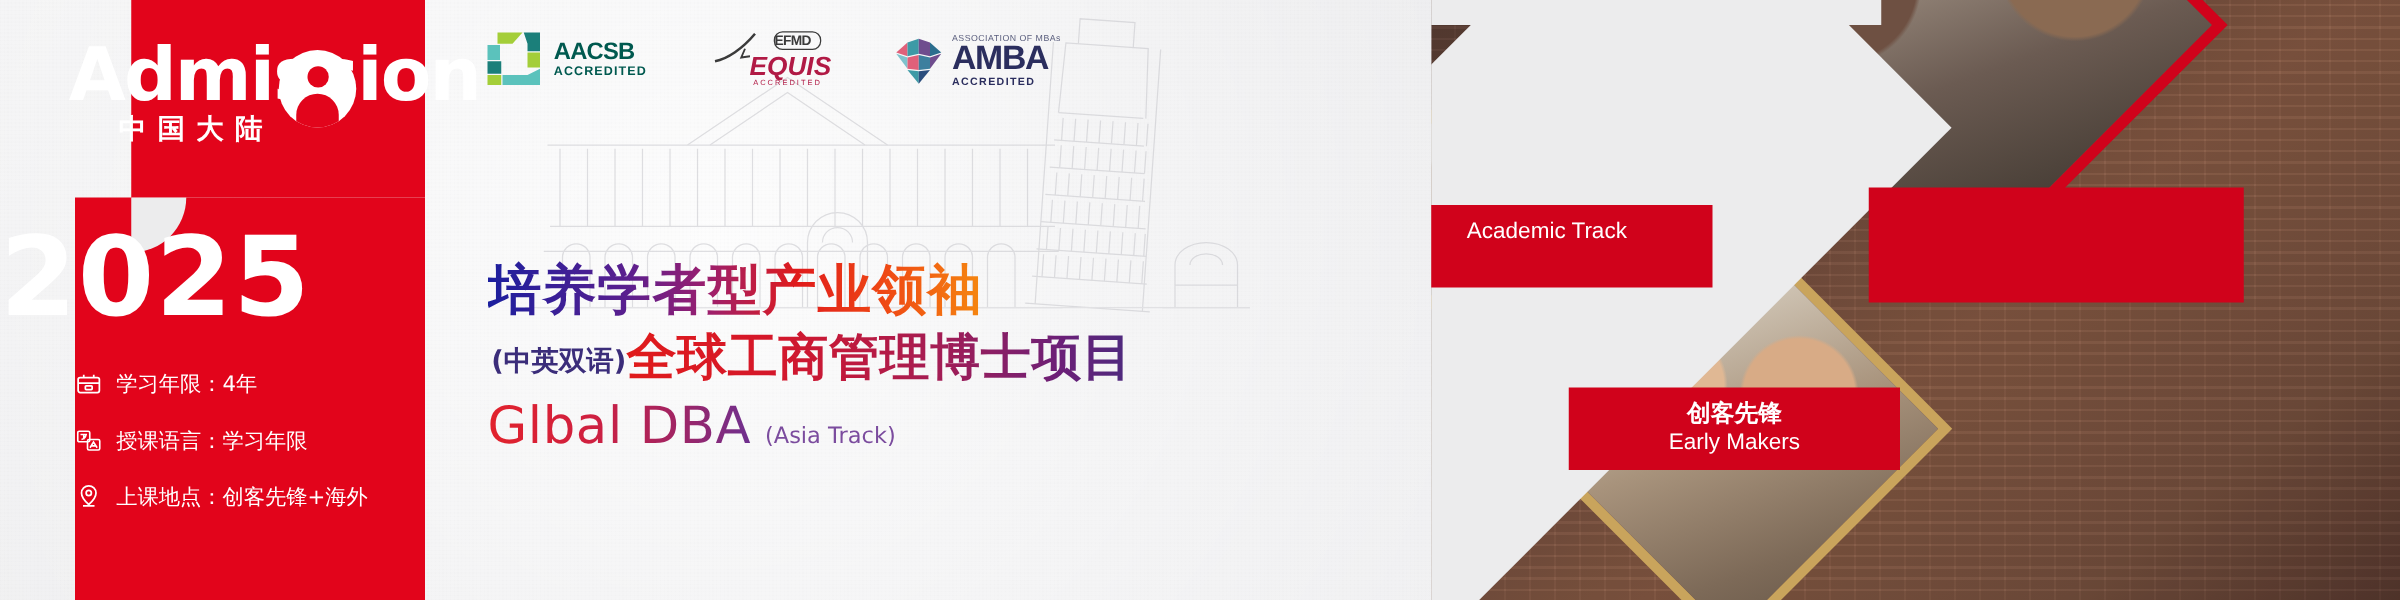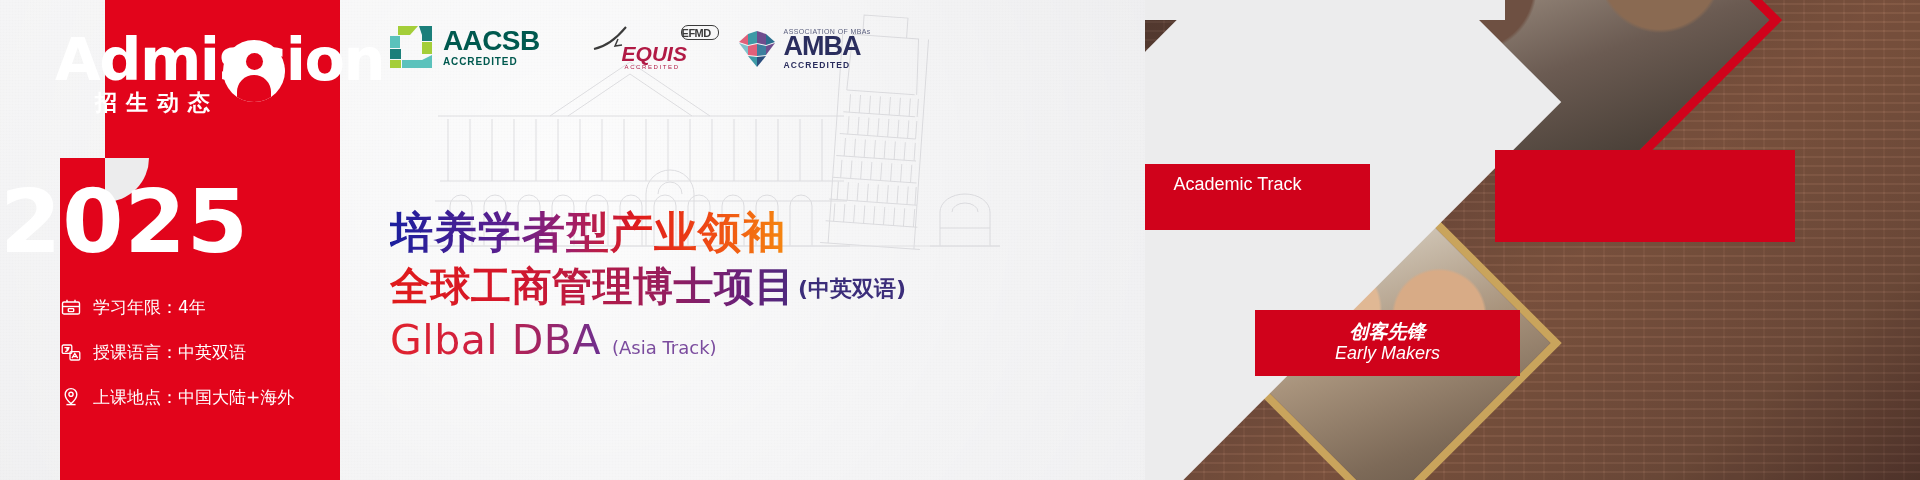--- a/index.html
+++ b/index.html
@@ -58,30 +58,30 @@
   
   #pisa{position:absolute;left:400px;top:-4px;width:620px;height:300px;opacity:.55;}
   #pisa svg{display:block;width:100%;height:100%;}
 
   #accreds{position:absolute;left:388px;top:22px;display:flex;align-items:flex-end;gap:52px;}
   .accred{display:flex;align-items:center;}
 
   
   .aacsb-mark{width:46px;height:46px;position:relative;margin-right:9px;}
   .aacsb-txt{line-height:1;}
-  .aacsb-name{font-size:28px;font-weight:bold;color:#00594f;letter-spacing:-.6px;
+  .aacsb-name{font-size:19px;font-weight:bold;color:#00594f;letter-spacing:-.6px;
     font-family:"Liberation Sans",sans-serif;}
   .aacsb-sub{font-size:10px;font-weight:bold;color:#00594f;letter-spacing:.9px;margin-top:2px;
     font-family:"Liberation Sans",sans-serif;}
 
   
   .equis{position:relative;width:92px;height:48px;}
   .equis .swoosh{position:absolute;left:0;top:4px;}
   .equis .efmd{position:absolute;left:50px;top:5px;font-size:11px;font-weight:bold;
-    color:#3b3b3b;letter-spacing:-.5px;font-family:"Liberation Sans",sans-serif;margin-left:40px;}
+    color:#3b3b3b;letter-spacing:-.5px;font-family:"Liberation Sans",sans-serif;}
   .equis .efmd:after{content:"";position:absolute;left:-1px;top:-2px;width:36px;height:13px;
     border:1.3px solid #3b3b3b;border-radius:7px/7px;}
   .equis .name{position:absolute;left:30px;top:20px;font-size:21px;font-style:italic;
     font-weight:bold;color:#b11a45;font-family:"Liberation Sans",sans-serif;}
   .equis .acc{position:absolute;left:33px;top:42px;font-size:6px;color:#b11a45;
     letter-spacing:1.6px;font-family:"Liberation Sans",sans-serif;}
 
   
   .amba-mark{width:42px;height:42px;position:relative;margin-right:6px;}
   .amba-txt{line-height:1;position:relative;}
@@ -146,21 +146,21 @@
   <div id="noise"></div>
 
   <div id="left-panel">
     <div class="red-block" id="red-top"></div>
     <div class="red-block" id="red-bottom"></div>
     <div id="red-corner"></div>
   </div>
 
   <div id="logo-wrap">
     <div id="logo-admission">Admission</div>
-    <div id="logo-cn">招生动态</div>
+    <div id="logo-cn">中国大陆</div>
     <div id="logo-person"></div>
   </div>
 
   <div id="year">2025</div>
 
   <div id="facts">
     <div class="fact">
       <span class="ico">
         <svg width="20" height="18" viewBox="0 0 20 18" fill="none" stroke="#ffffff" stroke-width="1.4">
           <rect x="1.5" y="4" width="17" height="12" rx="1.6"></rect>
@@ -173,31 +173,31 @@
     </div>
     <div class="fact">
       <span class="ico">
         <svg width="20" height="19" viewBox="0 0 20 19" fill="none" stroke="#ffffff" stroke-width="1.3">
           <rect x="1.2" y="2" width="9.6" height="8.4" rx="1.2"></rect>
           <path d="M3.4 4.6h5.2M6 4.6v4M4.2 8.6c2.2-.6 3.4-2 3.6-4"></path>
           <rect x="9" y="8.6" width="9.8" height="8.4" rx="1.2"></rect>
           <path d="M11 15.2l2.8-4.6 2.9 4.6M12 13.7h3.6"></path>
         </svg>
       </span>
-      <span>授课语言：中英双语</span>
+      <span>授课语言：学习年限</span>
     </div>
     <div class="fact">
       <span class="ico">
         <svg width="18" height="20" viewBox="0 0 18 20" fill="none" stroke="#ffffff" stroke-width="1.4">
           <path d="M9 1.6c3.2 0 5.8 2.6 5.8 5.8 0 4.2-5.8 9.2-5.8 9.2S3.2 11.6 3.2 7.4C3.2 4.2 5.8 1.6 9 1.6z"></path>
           <circle cx="9" cy="7.3" r="2.1"></circle>
           <path d="M4.4 17.6h9.2"></path>
         </svg>
       </span>
-      <span>上课地点：中国大陆+海外</span>
+      <span>上课地点：创客先锋+海外</span>
     </div>
   </div>
 
   <div id="pisa">
     <svg viewBox="0 0 620 300" fill="none" stroke="#c6c6cb" stroke-width="1">
 
       <g>
         <path d="M30 250h420"></path>
         <path d="M35 205h412"></path>
         <path d="M40 185h404"></path>
@@ -308,22 +308,22 @@
         <div class="amba-assoc">ASSOCIATION OF MBAs</div>
         <div class="amba-name">AMBA</div>
         <div class="amba-sub">ACCREDITED</div>
       </div>
     </div>
   </div>
 
   <div id="titles">
     <div id="title1">培养学者型产业领袖</div>
     <div id="title2-row">
+      <div id="title2-sup">(中英双语)</div>
       <div id="title2">全球工商管理博士项目</div>
-      <div id="title2-sup">(中英双语)</div>
     </div>
     <div id="title3-row">
       <div id="title3">Glbal DBA</div>
       <div id="title3-sup">(Asia Track)</div>
     </div>
   </div>
 
   <div id="right">
     <div id="right-bg"></div>
 
@@ -358,21 +358,21 @@
     <div class="diamond" style="left:123px;top:226px;width:234px;height:234px;">
       <div class="inner">
         <div class="photo" style="background:
             radial-gradient(circle at 34% 40%, #e0b894 0 16%, rgba(0,0,0,0) 17%),
             radial-gradient(circle at 66% 42%, #d8ab86 0 15%, rgba(0,0,0,0) 16%),
             linear-gradient(160deg,#e8e2d8 0%,#cfc4b4 28%,#a8937c 52%,#7d6a58 76%,#5a4b3e 100%);">
         </div>
       </div>
     </div>
     <div class="strip" style="left:110px;top:310px;width:265px;height:66px;background:#d0021b;"></div>
-    <div class="badge" style="left:110px;top:320px;width:265px;font-style:italic;">
+    <div class="badge" style="left:110px;top:320px;width:265px;">
       <div class="cn">创客先锋</div>
       <div class="en">Early Makers</div>
     </div>
 
     <div class="mask-wedge" id="wedge-left"></div>
     <div class="mask-wedge" style="left:-60px;top:-300px;width:420px;height:320px;"></div>
   </div>
 </div>
 
 </body></html>

